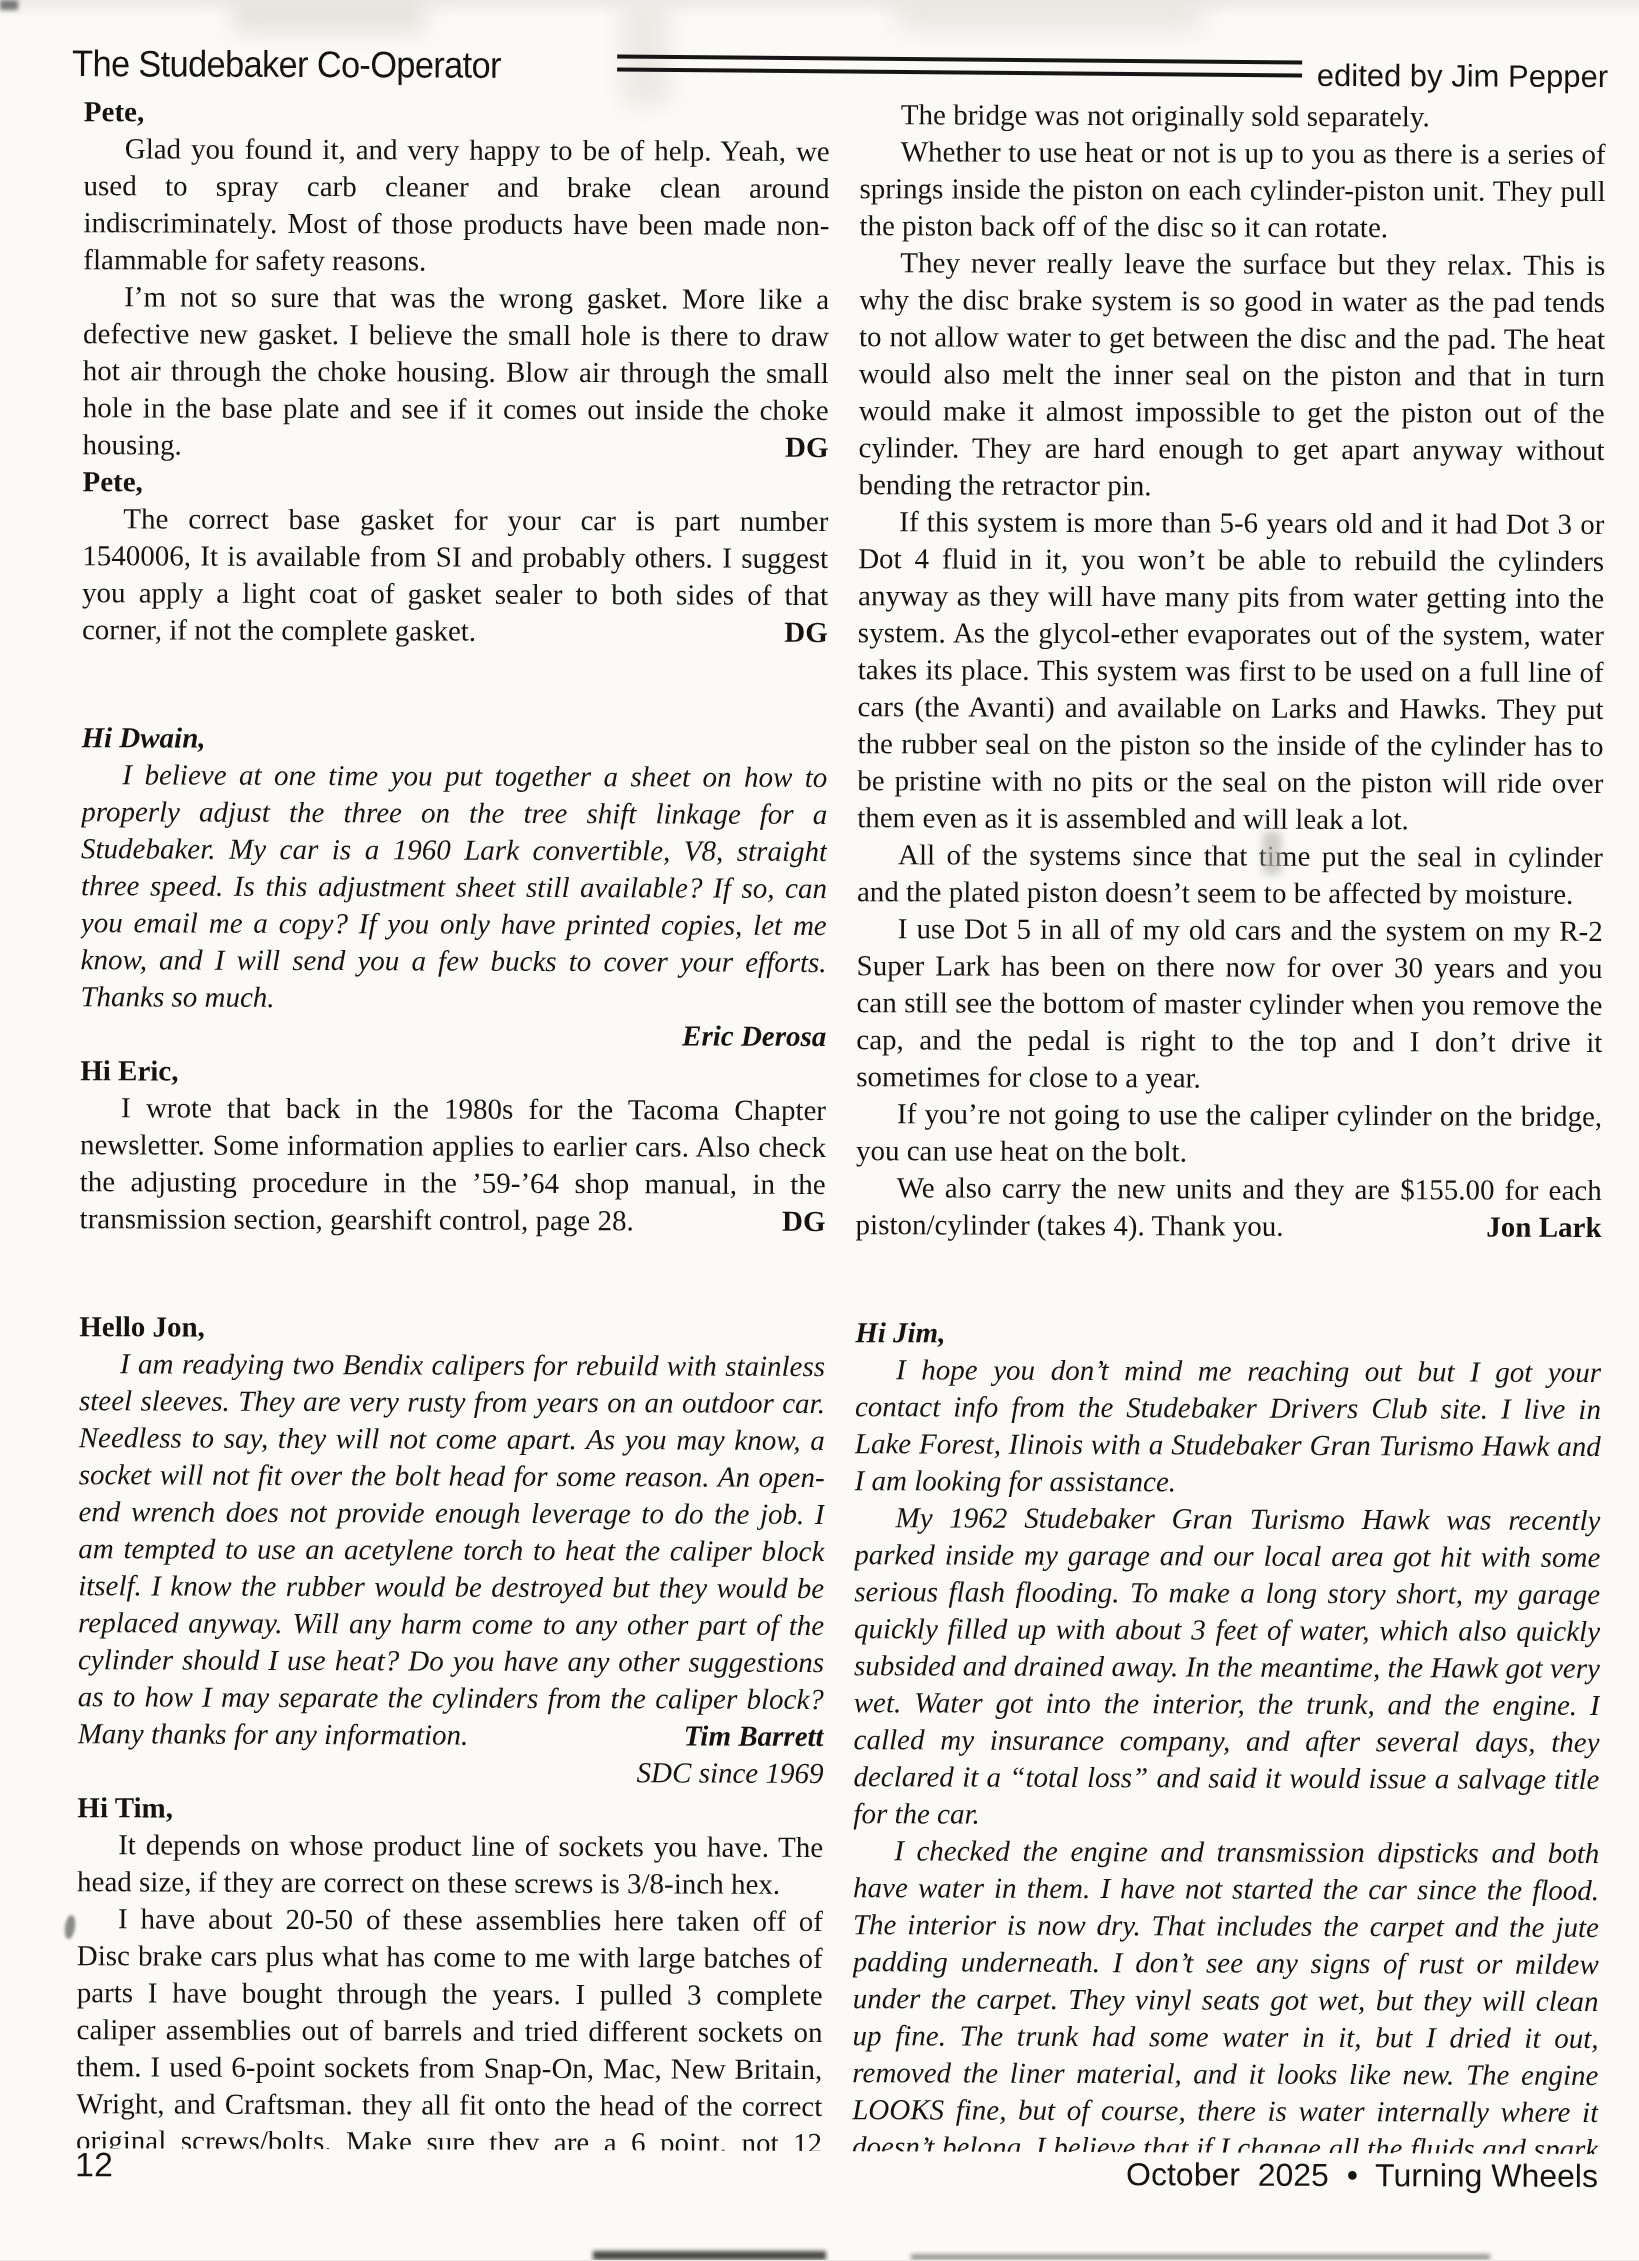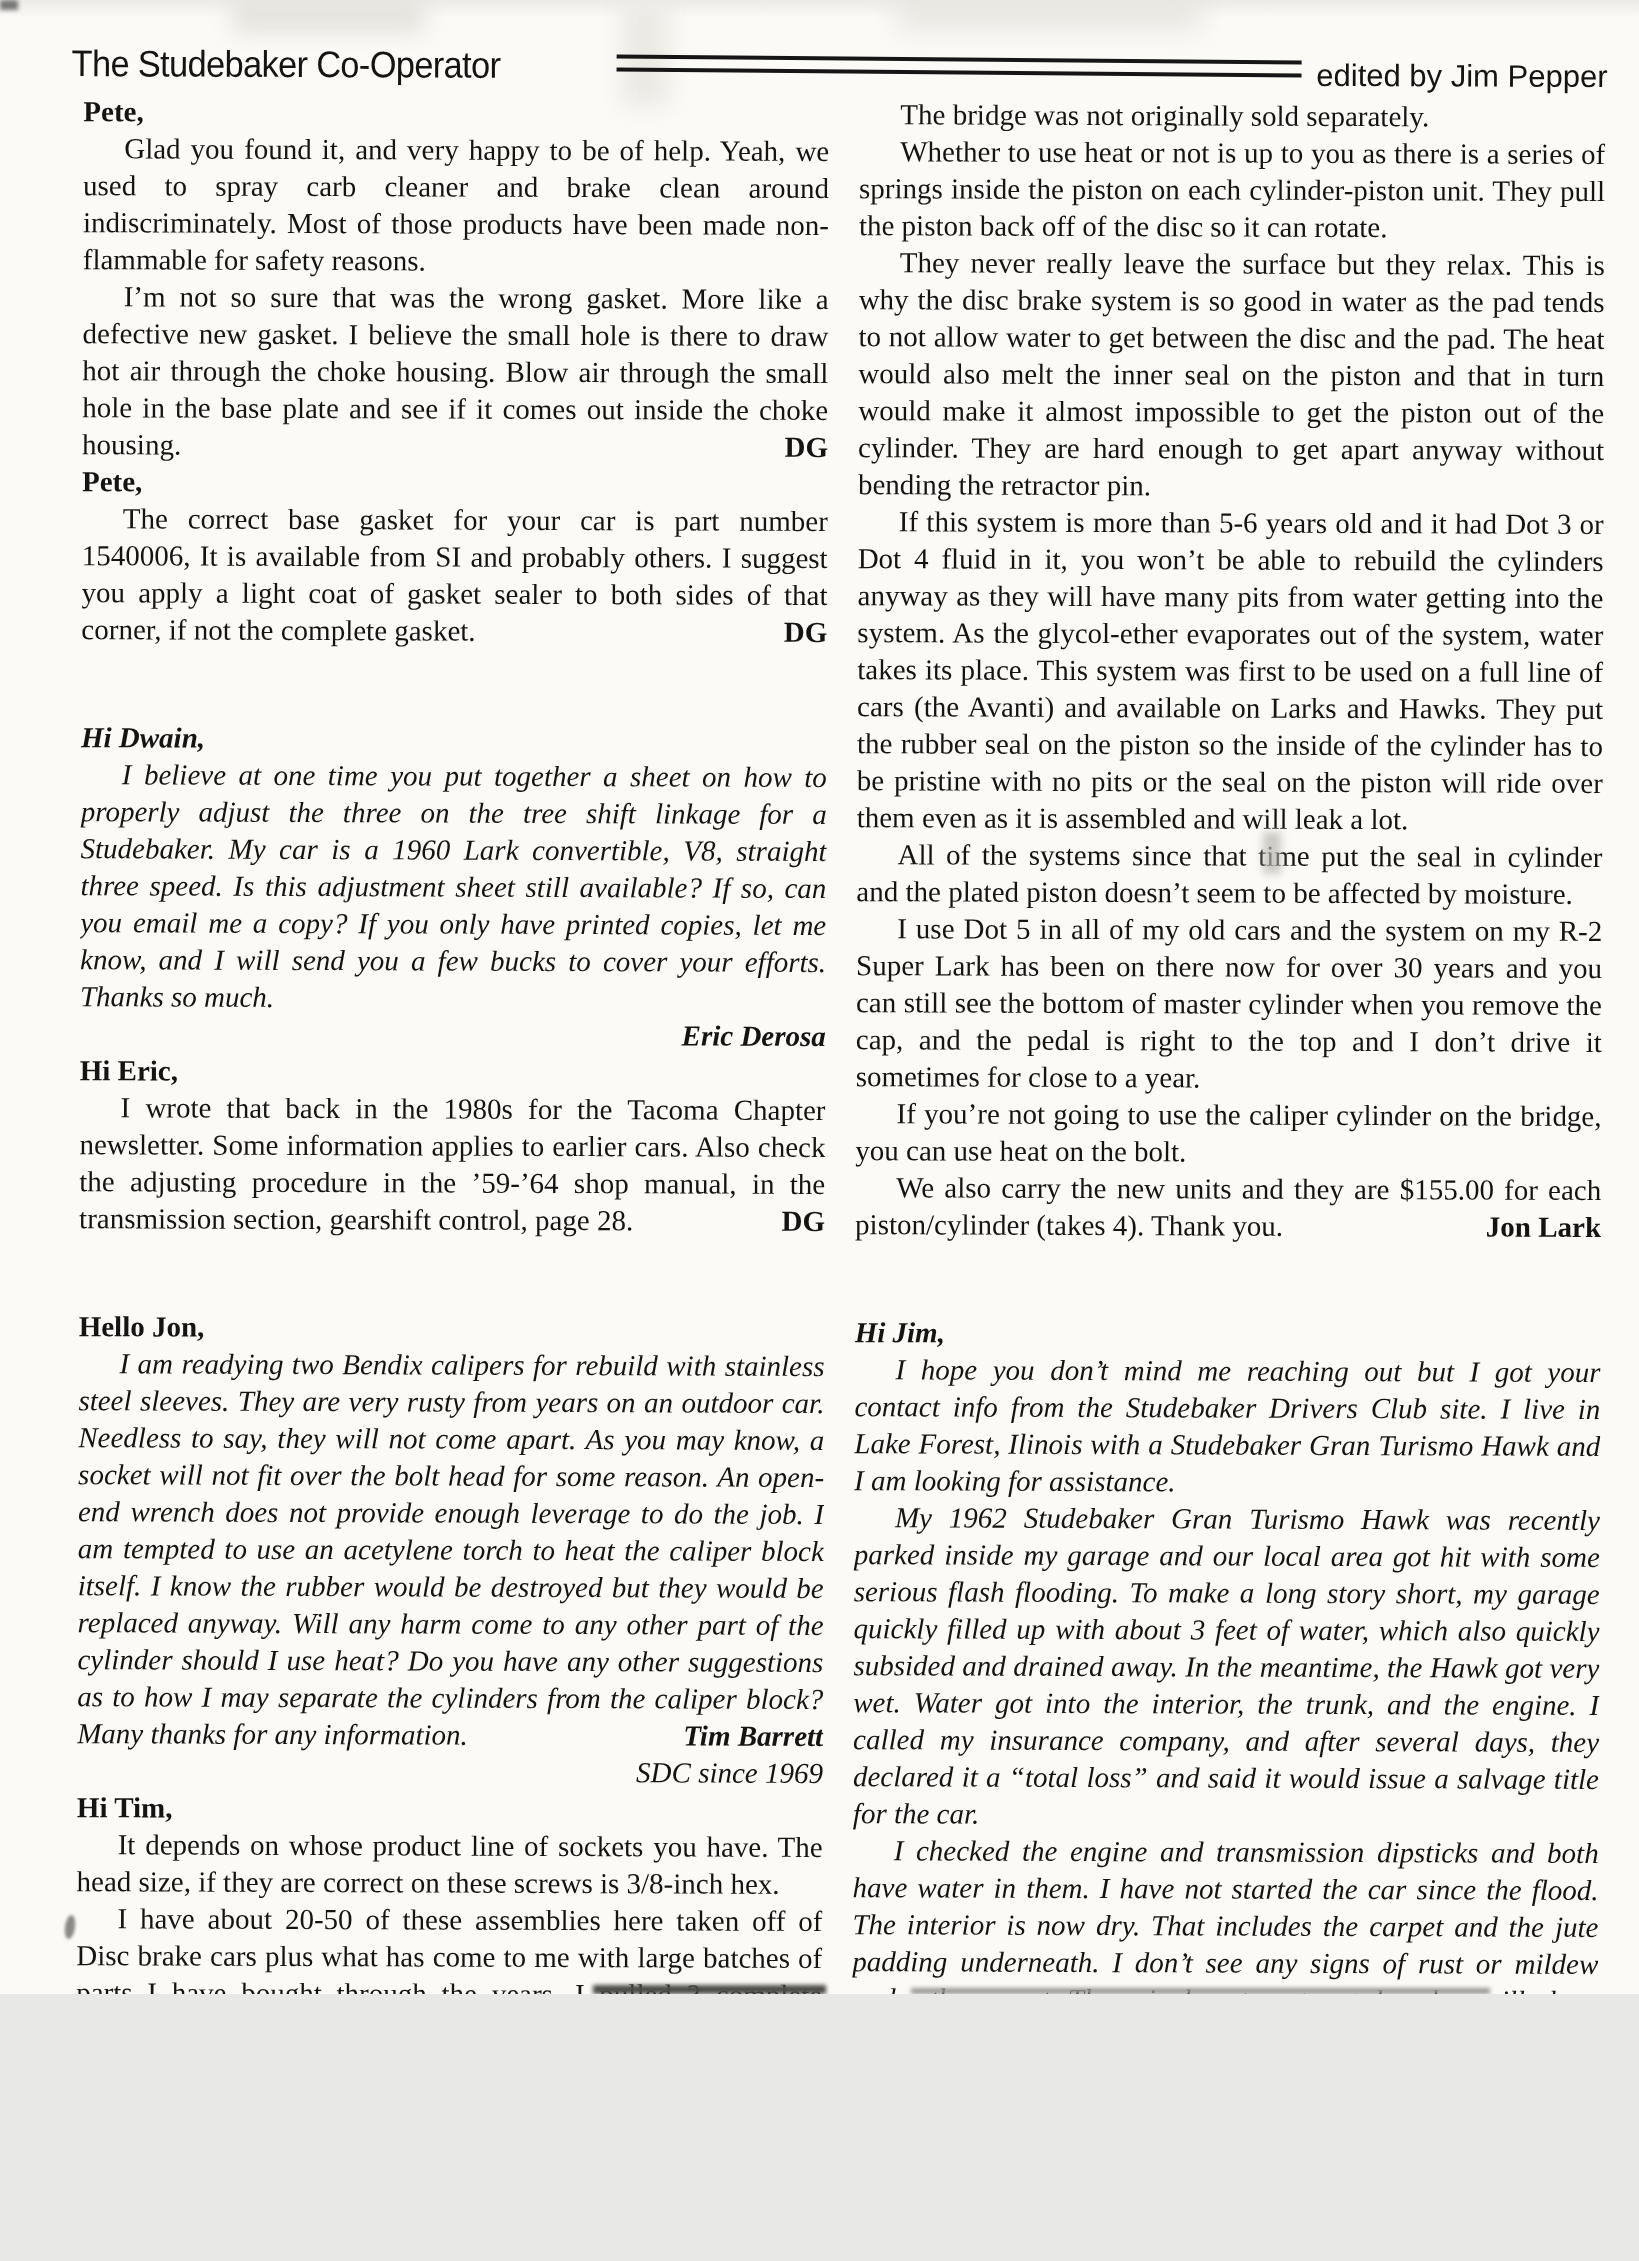--- a/index.html
+++ b/index.html
@@ -1,18 +1,18 @@
 <!DOCTYPE html>
 <html style="font-size:11.3px"><head>
 <meta charset="utf-8">
 <style>
   html,body{margin:0;padding:0;background:#e8e8e6;}
   .page{
     position:relative;
-    width:1639px;height:1994px;
+    width:1639px;height:2260px;
     background:#fbfaf7;
     overflow:hidden;
     font-family:"Liberation Serif", serif;
     color:#151412;
   }
   .content{position:absolute;inset:0;transform:rotate(0.22deg);transform-origin:50% 50%;}
 
   
   .header{position:absolute;top:40px;left:68px;right:35px;height:64px;}
   .masthead-title{

